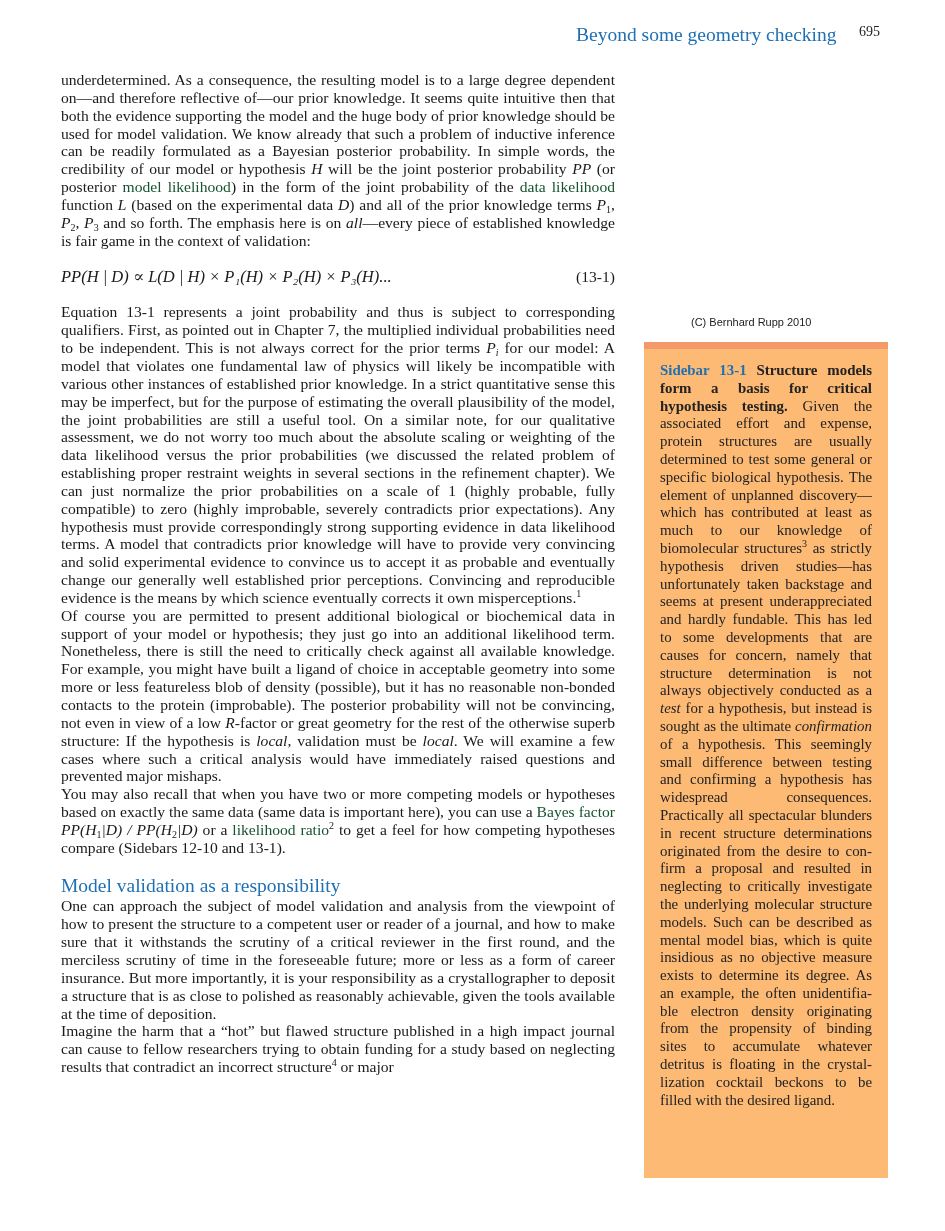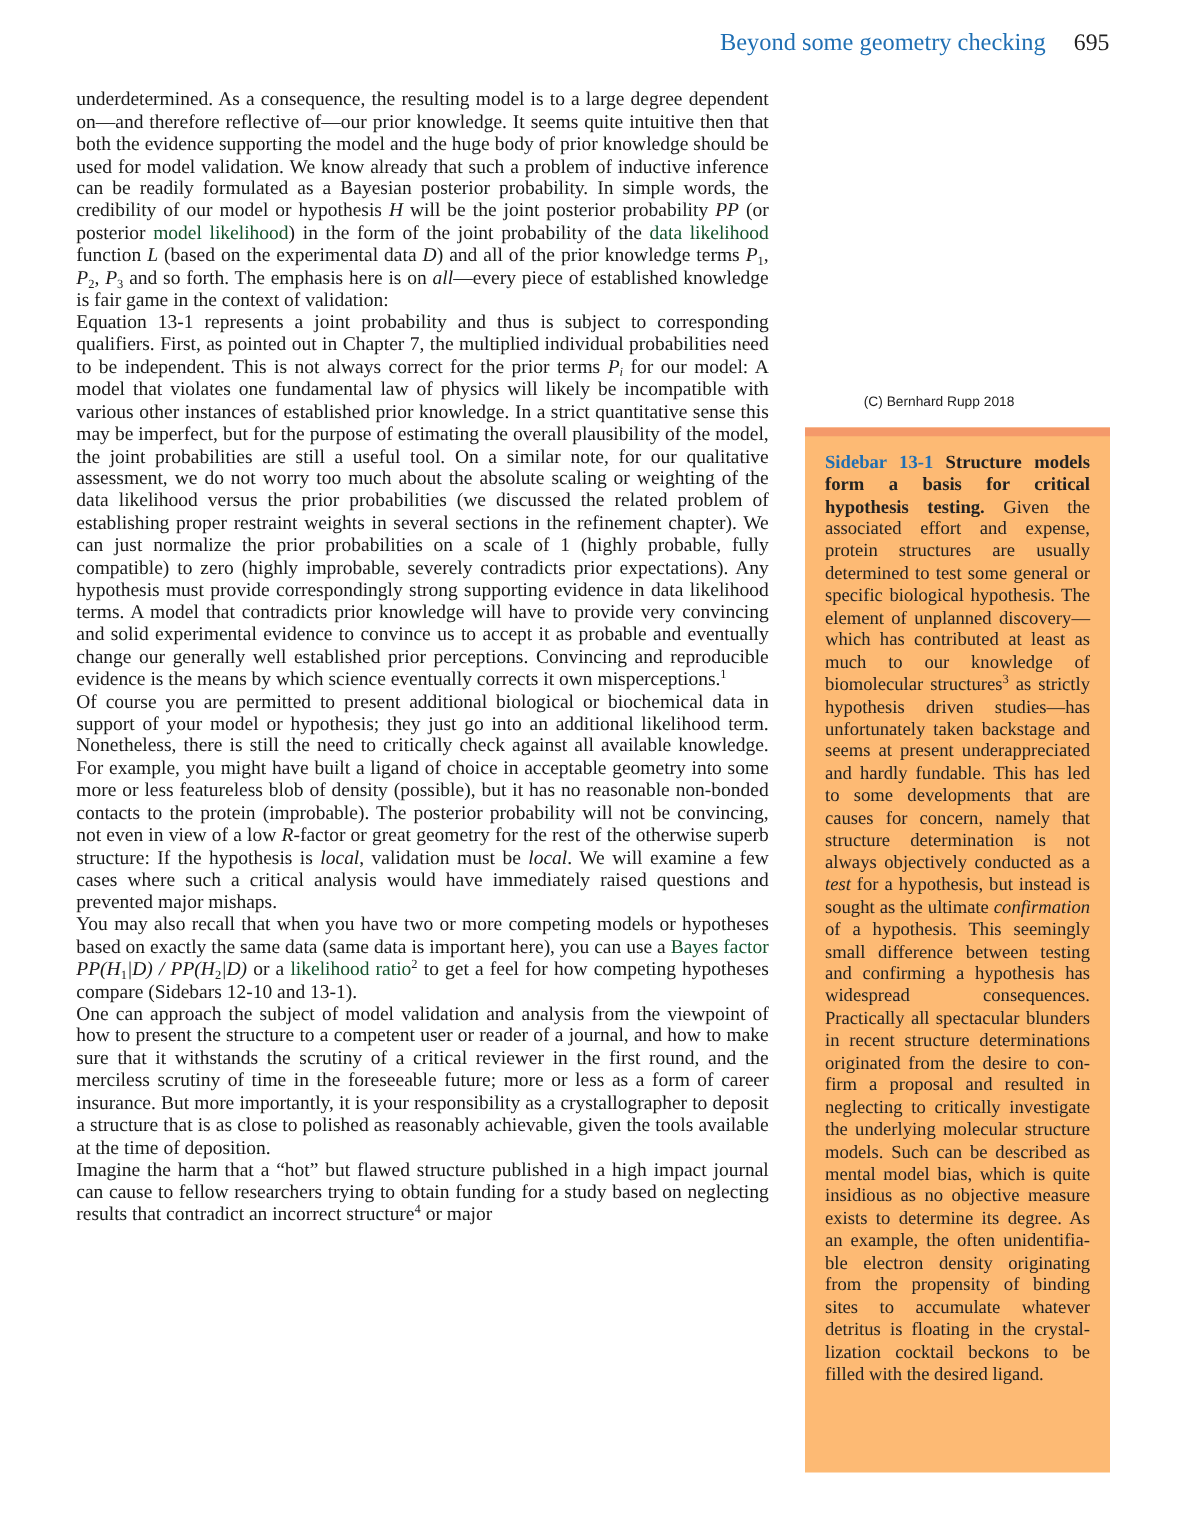--- a/index.html
+++ b/index.html
@@ -1,19 +1,19 @@
 <!DOCTYPE html>
 <html><head>
 <meta charset="utf-8">
 <style>
   html, body { margin: 0; padding: 0; background: #ffffff; }
   body { width: 945px; height: 1231px; position: relative; overflow: hidden;
          font-family: "Liberation Serif", "DejaVu Serif", serif; color: #1a1a1a; }
   .running-head { position: absolute; top: 24px; left: 576px; font-size: 19.5px; color: #1f6fb3; white-space: nowrap; }
-  .page-number { position: absolute; top: 24px; left: 859px; font-size: 19px; color: #222; }
+  .page-number { position: absolute; top: 24px; left: 859px; font-size: 14px; color: #222; }
   .main { position: absolute; left: 61px; top: 71px; width: 554px; font-size: 15.6px; line-height: 17.85px; text-align: justify; hyphens: manual; }
   .main p { margin: 0; }
   .main p.gap { }
   .link { color: #14532d; }
   i { font-style: italic; }
   sub { font-size: 10px; vertical-align: -3px; line-height: 0; }
   sup { font-size: 10px; vertical-align: 6px; line-height: 0; }
   .equation { position: relative; height: 22px; margin: 19px 0 13px 0; font-size: 16.5px; font-style: italic; }
   .equation .eq-num { position: absolute; right: 0; top: 0; font-style: normal; font-size: 15.6px; }
   .section-heading { font-size: 19.5px; color: #1f6fb3; margin: 20px 0 3px 0; text-align: left; }
@@ -25,30 +25,35 @@
 </style>
 </head>
 <body>
 
 <div class="running-head">Beyond some geometry checking</div>
 <div class="page-number">695</div>
 
 <div class="main">
   <p><span>underdetermined. As a consequence, the resulting model is to a large degree dependent on—and therefore reflective of—our prior knowledge. It seems quite intuitive then that both the evidence supporting the model and the huge body of prior knowledge should be used for model validation. We know already that such a problem of inductive inference can be readily formulated as a Bayesian posterior probability. In simple words, the credibility of our model or hypothesis </span><i>H</i><span> will be the joint posterior probability </span><i>PP</i><span> (or posterior </span><span class="link">model likelihood</span><span>) in the form of the joint probability of the </span><span class="link">data likelihood</span><span> function </span><i>L</i><span> (based on the experimental data </span><i>D</i><span>) and all of the prior knowledge terms </span><i>P</i><sub>1</sub><span>, </span><i>P</i><sub>2</sub><span>, </span><i>P</i><sub>3</sub><span> and so forth. The emphasis here is on </span><i>all</i><span>—every piece of established knowledge is fair game in the context of validation:</span></p>
 
+  <div class="equation">
+    <span>PP(H | D) ∝ L(D | H) × P₁(H) × P₂(H) × P₃(H)...</span>
+    <span class="eq-num">(13-1)</span>
+  </div>
 
   <p><span>Equation 13-1 represents a joint probability and thus is subject to corresponding qualifiers. First, as pointed out in Chapter 7, the multiplied individual probabili­ties need to be independent. This is not always correct for the prior terms </span><i>P</i><sub><i>i</i></sub><span> for our model: A model that violates one fundamental law of physics will likely be incompatible with various other instances of established prior knowledge. In a strict quantitative sense this may be imperfect, but for the purpose of estimat­ing the overall plausibility of the model, the joint probabilities are still a useful tool. On a similar note, for our qualitative assessment, we do not worry too much about the absolute scaling or weighting of the data likelihood versus the prior probabilities (we discussed the related problem of establishing proper restraint weights in several sections in the refinement chapter). We can just normalize the prior probabilities on a scale of 1 (highly probable, fully compatible) to zero (highly improbable, severely contradicts prior expectations). Any hypothesis must provide correspondingly strong supporting evidence in data likelihood terms. A model that contradicts prior knowledge will have to provide very con­vincing and solid experimental evidence to convince us to accept it as prob­able and eventually change our generally well established prior perceptions. Convincing and reproducible evidence is the means by which science eventually corrects it own misperceptions.</span><sup>1</sup></p>
 
   <p class="gap"><span>Of course you are permitted to present additional biological or biochemical data in support of your model or hypothesis; they just go into an additional likelihood term. Nonetheless, there is still the need to critically check against all available knowledge. For example, you might have built a ligand of choice in acceptable geometry into some more or less featureless blob of density (possible), but it has no reasonable non-bonded contacts to the protein (improbable). The posterior probability will not be convincing, not even in view of a low </span><i>R</i><span>-factor or great geometry for the rest of the otherwise superb structure: If the hypothesis is </span><i>local</i><span>, validation must be </span><i>local</i><span>. We will examine a few cases where such a critical analy­sis would have immediately raised questions and prevented major mishaps.</span></p>
 
   <p class="gap"><span>You may also recall that when you have two or more competing models or hypotheses based on exactly the same data (same data is important here), you can use a </span><span class="link">Bayes factor</span> <i>PP(H</i><sub>1</sub><i>|D) / PP(H</i><sub>2</sub><i>|D)</i><span> or a </span><span class="link">likelihood ratio</span><sup>2</sup><span> to get a feel for how competing hypotheses compare (Sidebars 12-10 and 13-1).</span></p>
 
+  <div class="section-heading">Model validation as a responsibility</div>
 
   <p>One can approach the subject of model validation and analysis from the view­point of how to present the structure to a competent user or reader of a journal, and how to make sure that it withstands the scrutiny of a critical reviewer in the first round, and the merciless scrutiny of time in the foreseeable future; more or less as a form of career insurance. But more importantly, it is your responsibility as a crystallographer to deposit a structure that is as close to polished as reason­ably achievable, given the tools available at the time of deposition.</p>
 
   <p class="gap"><span>Imagine the harm that a “hot” but flawed structure published in a high impact journal can cause to fellow researchers trying to obtain funding for a study based on neglecting results that contradict an incorrect structure</span><sup>4</sup><span> or major</span></p>
 </div>
 
-<div class="credit">(C) Bernhard Rupp 2018</div>
+<div class="credit">(C) Bernhard Rupp 2010</div>
 
 <div class="sidebar">
   <div class="sidebar-body"><span class="sidebar-label">Sidebar 13-1</span> <span class="sidebar-title">Structure mod­els form a basis for critical hypothesis testing.</span><span> Given the associated effort and expense, protein structures are usually determined to test some general or specific biological hypothesis. The element of unplanned dis­covery—which has contributed at least as much to our knowl­edge of biomolecular structures</span><sup>3</sup><span> as strictly hypothesis driven studies—has unfortunately taken backstage and seems at present underappreciated and hardly fundable. This has led to some developments that are causes for concern, namely that structure determination is not always objectively conducted as a </span><i>test</i><span> for a hypothesis, but instead is sought as the ultimate </span><i>confirmation</i><span> of a hypothesis. This seemingly small difference between testing and confirming a hypothesis has widespread consequences. Practically all spectacular blunders in recent structure determinations origi­nated from the desire to con­firm a proposal and resulted in neglecting to critically investi­gate the underlying molecu­lar structure models. Such can be described as mental model bias, which is quite insidious as no objective measure exists to determine its degree. As an example, the often unidentifia­ble electron density originating from the propensity of binding sites to accumulate whatever detritus is floating in the crystal­lization cocktail beckons to be filled with the desired ligand.</span></div>
 </div>
 
 </body></html>

